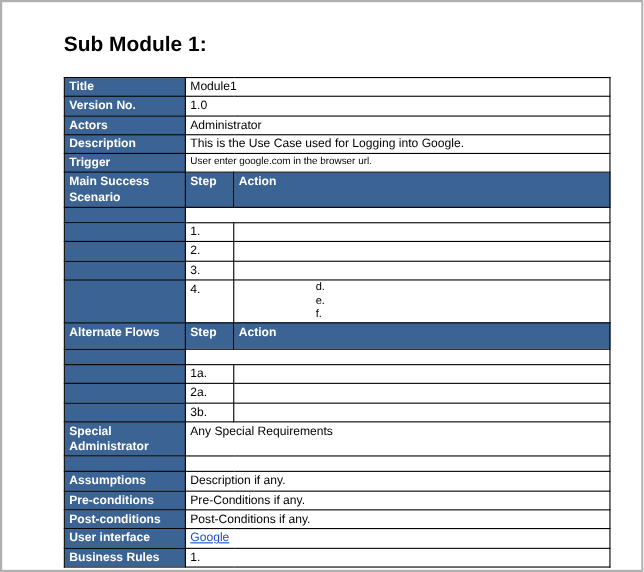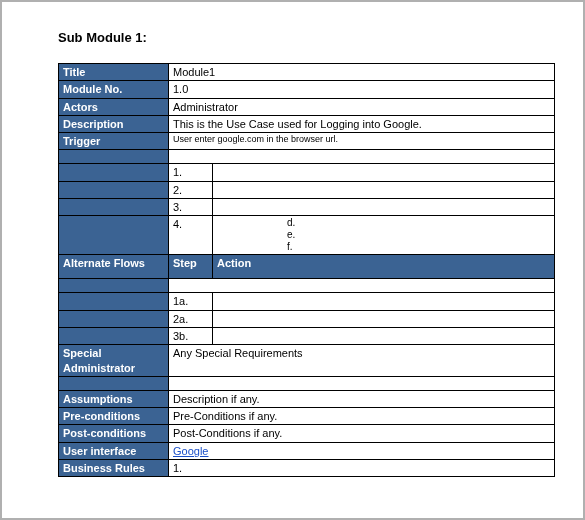--- a/index.html
+++ b/index.html
@@ -11,21 +11,21 @@
     color: #000;
   }
   .page {
     width: 585px;
     height: 520px;
     border: 2px solid #b0b0b0;
     padding: 20px 28px 20px 56px;
   }
   .heading {
     font-weight: bold;
-    font-size: 13px;
+    font-size: 19px;
     margin: 8px 0 18px 0;
   }
   table {
     border-collapse: collapse;
     width: 496px;
     table-layout: fixed;
   }
   td {
     border: 1px solid #000;
     padding: 1px 4px;
@@ -58,36 +58,41 @@
         <col class="step">
         <col class="action">
       </colgroup>
 
     <tbody>
         <tr>
       <td class="hdr">Title</td>
       <td colspan="2">Module1</td>
     </tr>
     <tr>
-      <td class="hdr">Module No.</td>
+      <td class="hdr">Version No.</td>
       <td colspan="2">1.0</td>
     </tr>
     <tr>
       <td class="hdr">Actors</td>
       <td colspan="2">Administrator</td>
     </tr>
     <tr>
       <td class="hdr">Description</td>
       <td colspan="2">This is the Use Case used for Logging into Google.</td>
     </tr>
     <tr>
       <td class="hdr">Trigger</td>
       <td colspan="2" class="trigger-val">User enter google.com in the browser url.</td>
     </tr>
 
+    <tr class="tall">
+      <td class="hdr">Main Success Scenario</td>
+      <td class="hdr">Step</td>
+      <td class="hdr">Action</td>
+    </tr>
     <tr>
           <td class="hdr"></td>
           <td colspan="2"></td>
         </tr>
     <tr>
           <td class="hdr"></td>
           <td>1.</td>
           <td></td>
         </tr>
     <tr>

